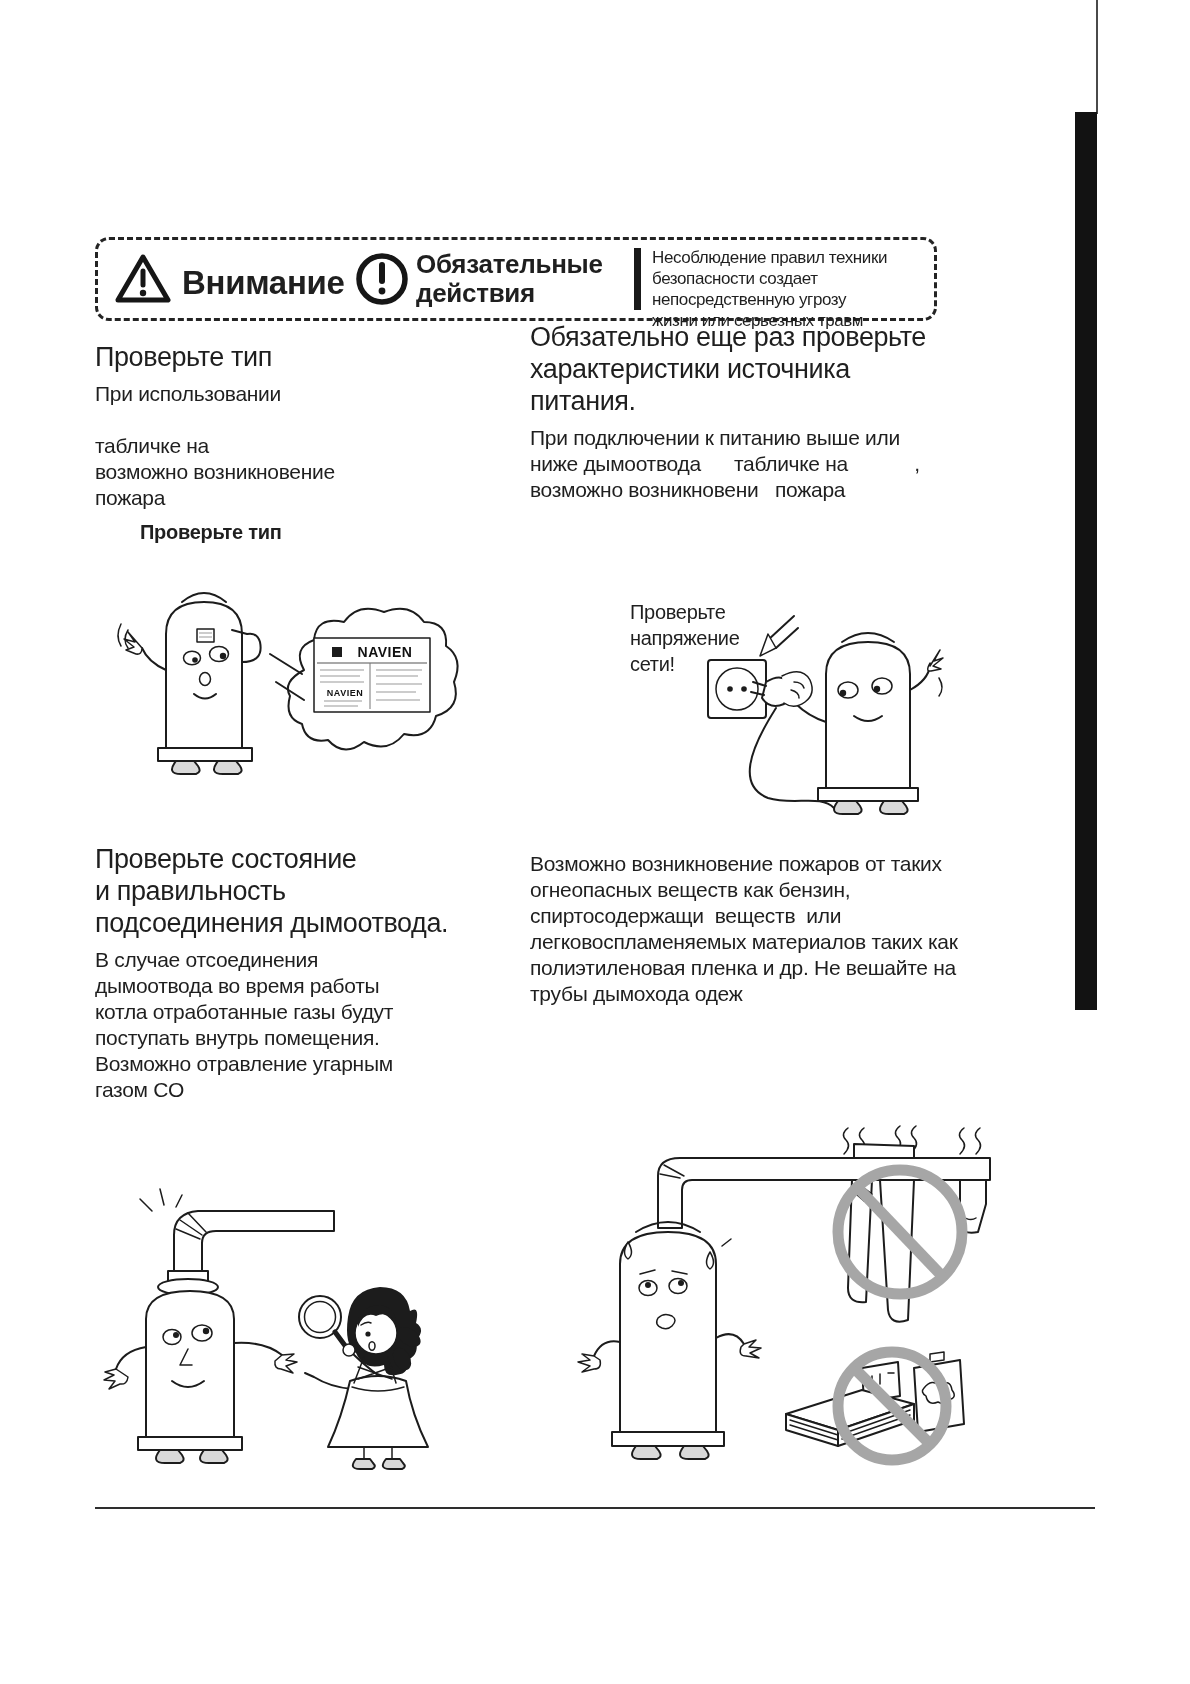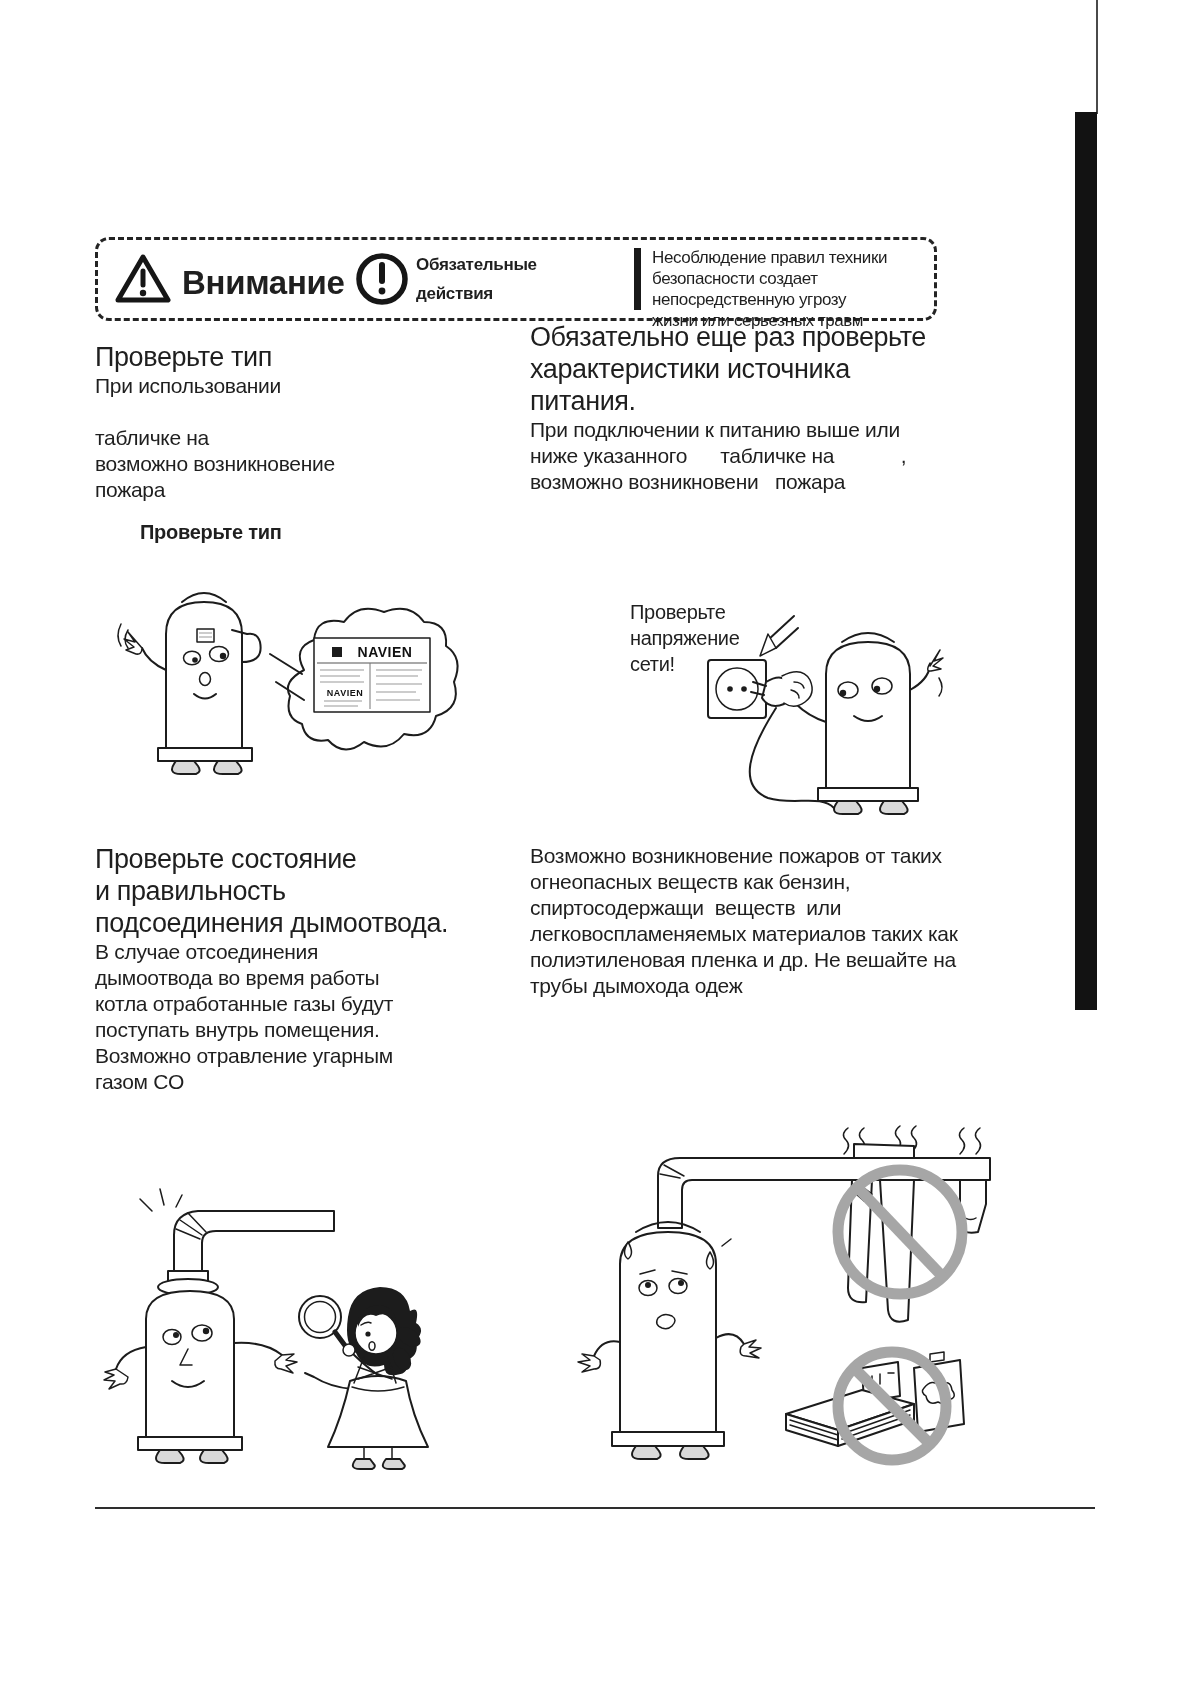--- a/index.html
+++ b/index.html
@@ -11,27 +11,27 @@
   .prewrap{white-space:pre-wrap;}
   
   .vthin{left:1096px;top:0;width:2px;height:114px;background:#4a4a4a;}
   .vbar{left:1075px;top:112px;width:22px;height:898px;background:#121212;}
   .hrule{left:95px;top:1507px;width:1000px;height:2px;background:#2e2e2e;}
   
   #banner{left:95px;top:237px;width:842px;height:84px;border:3px dashed #242424;border-radius:14px;box-sizing:border-box;}
   #banner .tri{left:16px;top:13px;}
   #banner .attention{left:84px;top:24px;font-size:33px;font-weight:bold;letter-spacing:-0.3px;}
   #banner .circ{left:256px;top:11px;}
-  #banner .mandatory{left:318px;top:10px;font-size:17px;font-weight:bold;line-height:29px;letter-spacing:-0.3px;}
+  #banner .mandatory{left:318px;top:10px;font-size:26px;font-weight:bold;line-height:29px;letter-spacing:-0.3px;}
   #banner .divider{left:536px;top:8px;width:7px;height:62px;background:#191919;}
   #banner .note{left:554px;top:7px;font-size:17px;line-height:21px;letter-spacing:-0.4px;}
   
   .section{width:445px;}
   .sec-heading{font-size:27px;line-height:32px;letter-spacing:-0.4px;}
-  .sec-body{font-size:21px;line-height:26px;letter-spacing:-0.3px;}
+  .sec-body{margin-top:8px;font-size:21px;line-height:26px;letter-spacing:-0.3px;}
   #sec1l{left:95px;top:341px;}
   #sec1r{left:530px;top:321px;width:460px;}
   #sec2l{left:95px;top:843px;}
   #sec2r{left:530px;top:843px;width:465px;}
   .cap1{left:140px;top:521px;font-size:20px;font-weight:bold;letter-spacing:-0.3px;}
   .cap2{left:630px;top:599px;font-size:20px;line-height:26px;letter-spacing:-0.3px;}
   
   svg{overflow:visible;}
   .ln{fill:#ffffff;stroke:#1c1c1c;stroke-width:2;stroke-linejoin:round;stroke-linecap:round;}
   .ln15{fill:#ffffff;stroke:#1c1c1c;stroke-width:1.5;stroke-linejoin:round;stroke-linecap:round;}
@@ -85,21 +85,21 @@
 табличке на
 возможно возникновение
 пожара</div>
   </div>
 
   <div id="sec1r" class="abs section">
     <div class="sec-heading prewrap">Обязательно еще раз проверьте
 характеристики источника
 питания.</div>
     <div class="sec-body prewrap">При подключении к питанию выше или
-ниже указанного      табличке на            ,
+ниже дымоотвода      табличке на            ,
 возможно возникновени   пожара</div>
   </div>
 
   <div class="abs cap1">Проверьте тип</div>
   <svg class="abs" style="left:118px;top:550px;" width="335" height="235" viewBox="0 0 335 235">
 
     <g>
       <path class="ln" d="M186,120 Q174,98 196,90 Q198,66 226,72 Q240,52 266,62 Q292,52 306,72 Q330,72 328,96 Q346,108 336,132 Q344,158 318,166 Q312,190 286,184 Q270,204 246,192 Q226,208 210,190 Q188,194 184,174 Q166,168 172,146 Q164,132 186,120 Z"></path>
       <path class="nf" d="M184,124 L152,104"></path>
       <path class="nf" d="M186,150 L158,132"></path>

